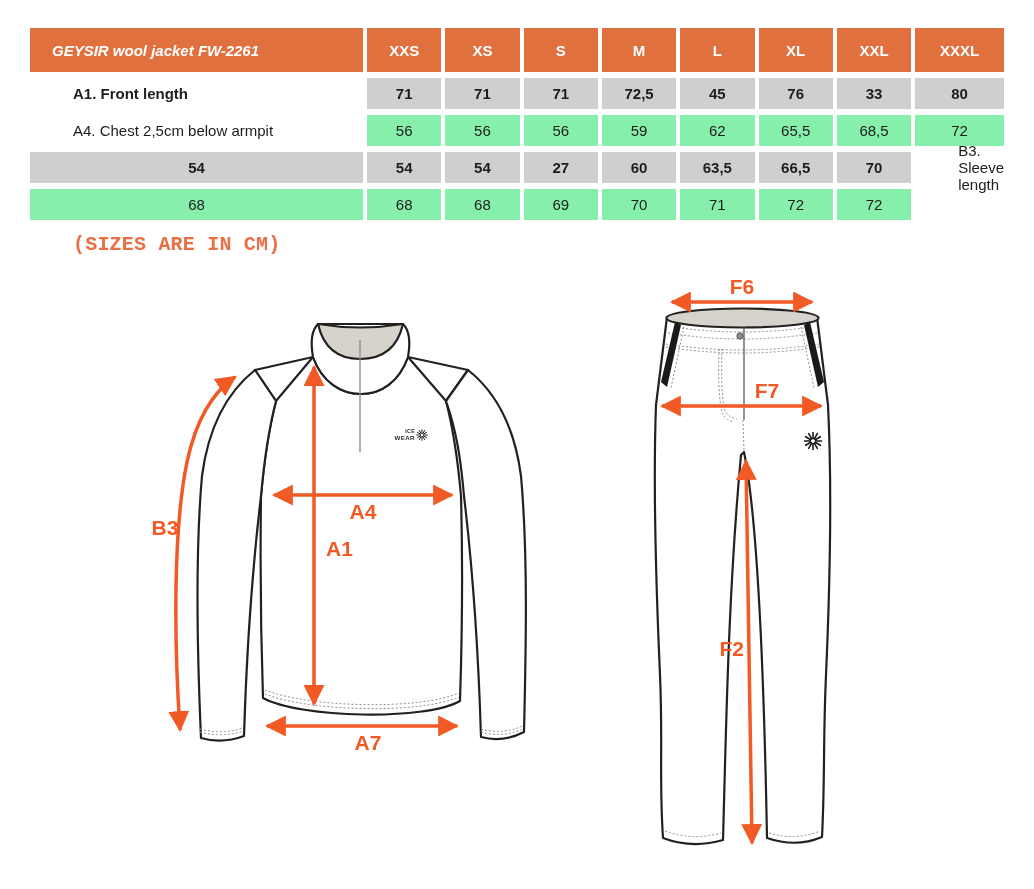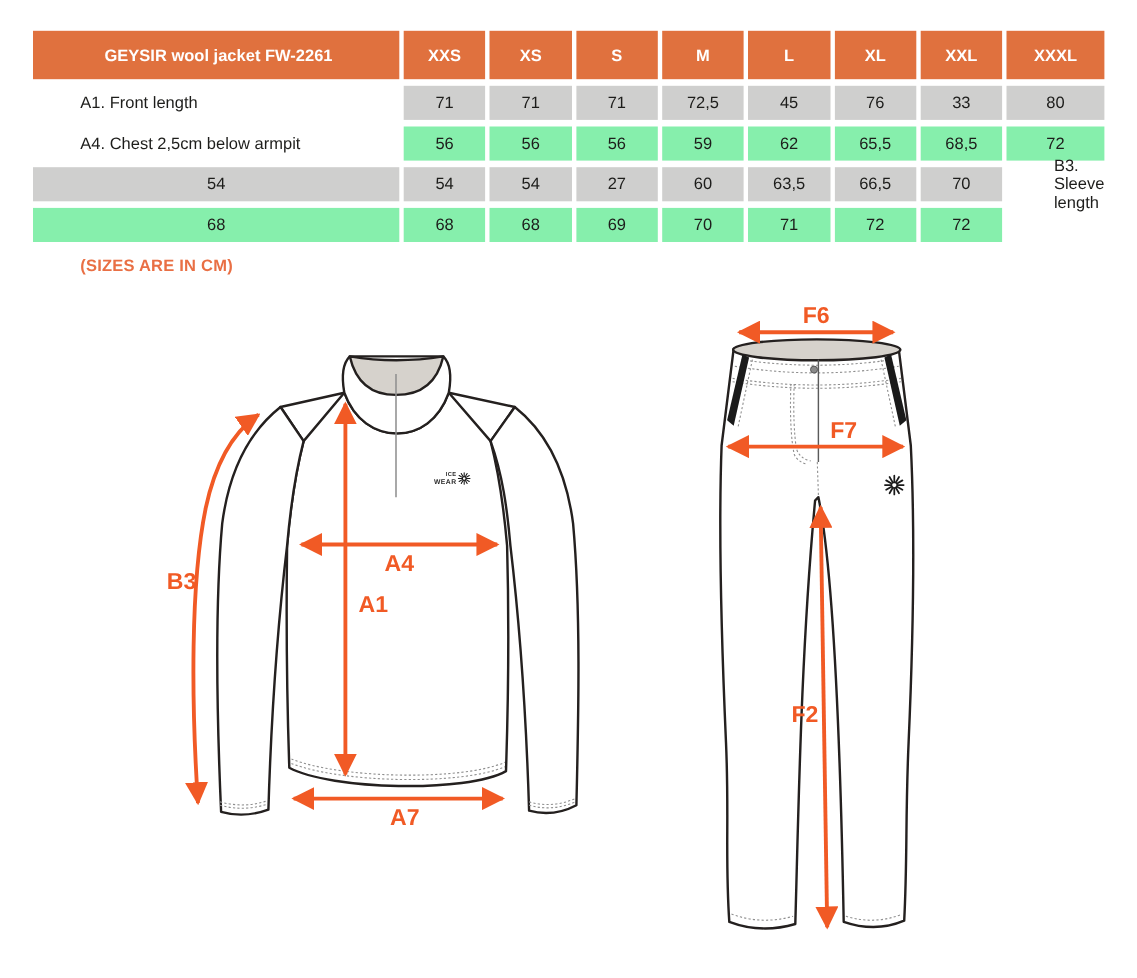--- a/index.html
+++ b/index.html
@@ -5,26 +5,26 @@
   html,body{margin:0;padding:0;background:#ffffff;}
   .canvas{position:relative;width:1034px;height:889px;background:#fff;overflow:hidden;
           font-family:"Liberation Sans","DejaVu Sans",sans-serif;color:#1d1d1b;}
   
   .size-table{position:absolute;left:30px;top:28px;width:974px;display:grid;
               grid-template-columns:333px repeat(8,1fr);
               grid-template-rows:44px 31px 31px 31px 31px;
               column-gap:4px;row-gap:6px;}
   .cell{display:flex;align-items:center;justify-content:center;font-size:15px;}
   .cell.head{background:#E0713E;color:#fff;font-weight:bold;}
-  .cell.title{justify-content:flex-start;padding-left:65px;}
+  .cell.title{justify-content:flex-start;padding-left:22px;font-style:italic;}
   .cell.label{justify-content:flex-start;padding-left:43px;background:inherit;}
-  .row-dark{background:#CFCFCE;}
+  .row-dark{background:#CFCFCE;font-weight:bold;}
   .row-light{background:#86efac;}
-  .note{position:absolute;left:73px;top:233px;font-size:15px;font-weight:bold;
-        color:#E96F44;letter-spacing:.2px;}
+  .note{position:absolute;left:73px;top:233px;font-size:20px;font-weight:bold;
+        color:#E96F44;letter-spacing:.2px;font-family:Liberation Mono, monospace;}
   
   .jacket-svg{position:absolute;left:140px;top:280px;}
   .pants-svg{position:absolute;left:620px;top:275px;}
   .outline{stroke:#24201f;stroke-width:2.2;fill:none;stroke-linejoin:round;stroke-linecap:round;}
   .fillwhite{fill:#ffffff;}
   .shade{fill:#D6D2CC;}
   .stitch{stroke:#8f8f8f;stroke-width:1;fill:none;stroke-dasharray:2 2;}
   .meas{stroke:#F15A25;stroke-width:3.5;fill:none;}
   .meas-label{fill:#F15A25;font-size:21px;font-weight:bold;font-family:"Liberation Sans","DejaVu Sans",sans-serif;}
   .logo-text{fill:#2b2b2b;font-weight:bold;font-family:"Liberation Sans","DejaVu Sans",sans-serif;letter-spacing:.4px;}

